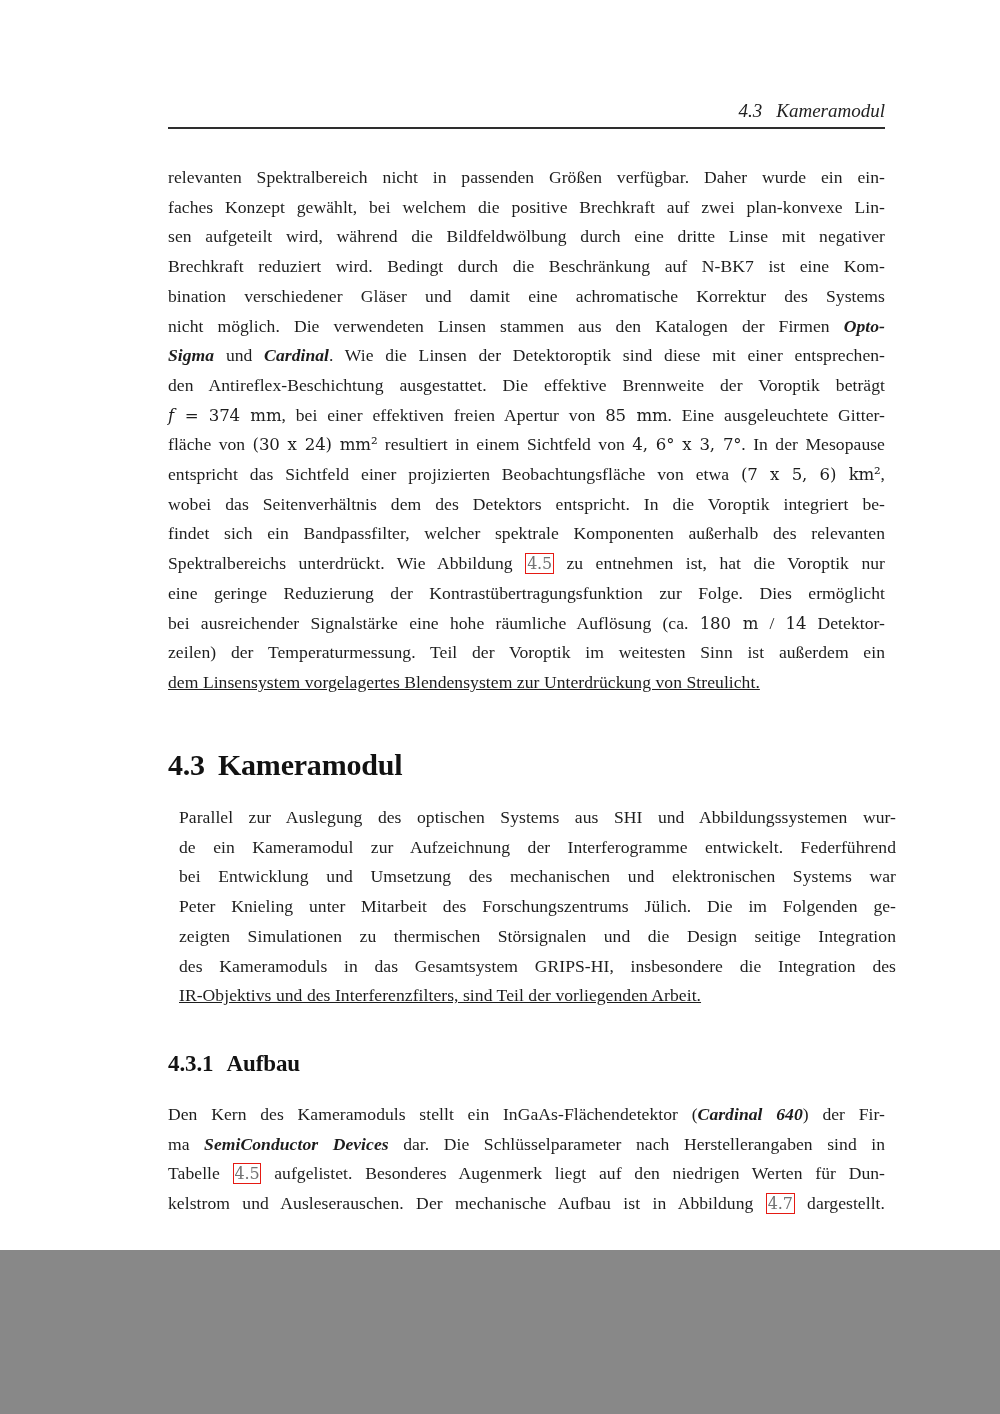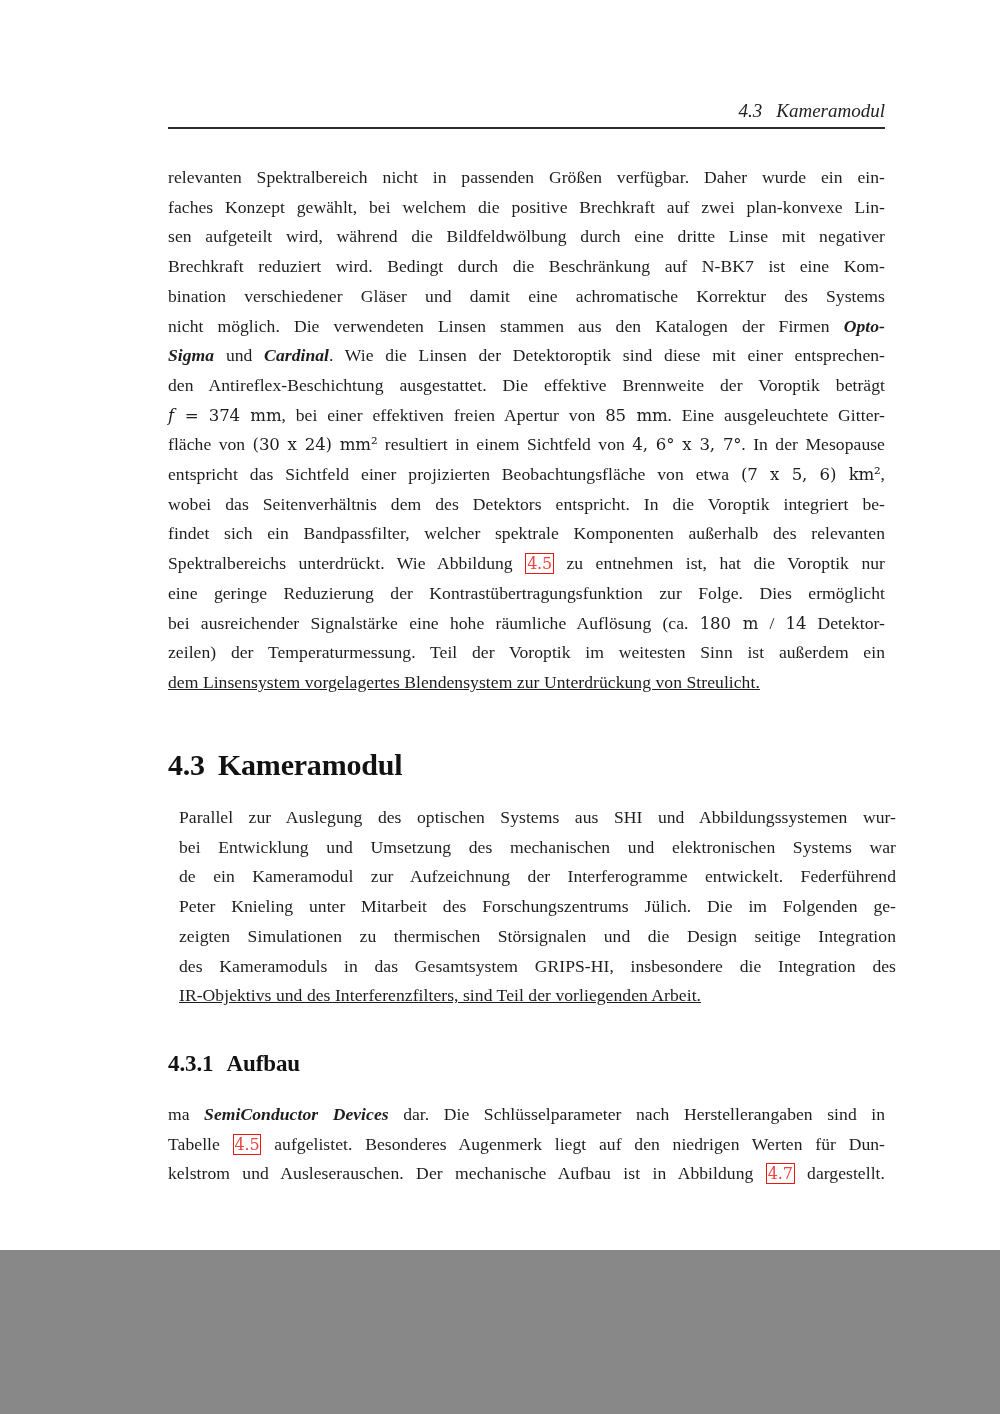--- a/index.html
+++ b/index.html
@@ -42,21 +42,21 @@
   .h2 .hd-title{margin-left:13px;}
 
   
   .it{font-style:italic;font-weight:bold;}
   .math{font-family:"DejaVu Serif",serif;font-size:16.6px;letter-spacing:-0.2px;}
   .mathit{font-family:"DejaVu Serif",serif;font-style:italic;font-size:16.6px;}
   .refbox{
     font-family:"DejaVu Serif",serif;font-size:16px;letter-spacing:-0.2px;
     border:1.5px solid #e51a13;
     padding:0 1px;
-    color:#ef4444;
+    color:#737373;
     cursor:pointer;
   }
 
   
   .page-number{top:1314px;line-height:24px;font-size:23px;color:#000000;}
 </style>
 </head>
 <body>
 
 <div class="page">
@@ -87,33 +87,34 @@
       <div class="line"><span>zeilen) der Temperaturmessung. Teil der Voroptik im weitesten Sinn ist außerdem ein</span></div>
       <div class="line nj"><span>dem Linsensystem vorgelagertes Blendensystem zur Unterdrückung von Streulicht.</span></div>
     </div>
 
   <div class="blk h1">
     <span>4.3</span><span class="hd-title">Kameramodul</span>
   </div>
 
   <div id="p2" class="blk para">
       <div class="line"><span>Parallel zur Auslegung des optischen Systems aus SHI und Abbildungssystemen wur-</span></div>
+      <div class="line"><span>de ein Kameramodul zur Aufzeichnung der Interferogramme entwickelt. Federführend</span></div>
       <div class="line"><span>bei Entwicklung und Umsetzung des mechanischen und elektronischen Systems war</span></div>
-      <div class="line"><span>de ein Kameramodul zur Aufzeichnung der Interferogramme entwickelt. Federführend</span></div>
       <div class="line"><span>Peter Knieling unter Mitarbeit des Forschungszentrums Jülich. Die im Folgenden ge-</span></div>
       <div class="line"><span>zeigten Simulationen zu thermischen Störsignalen und die Design seitige Integration</span></div>
       <div class="line"><span>des Kameramoduls in das Gesamtsystem GRIPS-HI, insbesondere die Integration des</span></div>
       <div class="line nj"><span>IR-Objektivs und des Interferenzfilters, sind Teil der vorliegenden Arbeit.</span></div>
     </div>
 
   <div class="blk h2">
     <span>4.3.1</span><span class="hd-title">Aufbau</span>
   </div>
 
   <div id="p3" class="blk para">
+      <div class="line"><span>Den Kern des Kameramoduls stellt ein InGaAs-Flächendetektor (</span><span class="it">Cardinal 640</span><span>) der Fir-</span></div>
       <div class="line"><span>ma </span><span class="it">SemiConductor Devices</span><span> dar. Die Schlüsselparameter nach Herstellerangaben sind in</span></div>
       <div class="line"><span>Tabelle </span><span class="refbox">4.5</span><span> aufgelistet. Besonderes Augenmerk liegt auf den niedrigen Werten für Dun-</span></div>
       <div class="line"><span>kelstrom und Ausleserauschen. Der mechanische Aufbau ist in Abbildung </span><span class="refbox">4.7</span><span> dargestellt.</span></div>
     </div>
 
   <div class="blk page-number">37</div>
 
 </div>
 
 </body></html>

